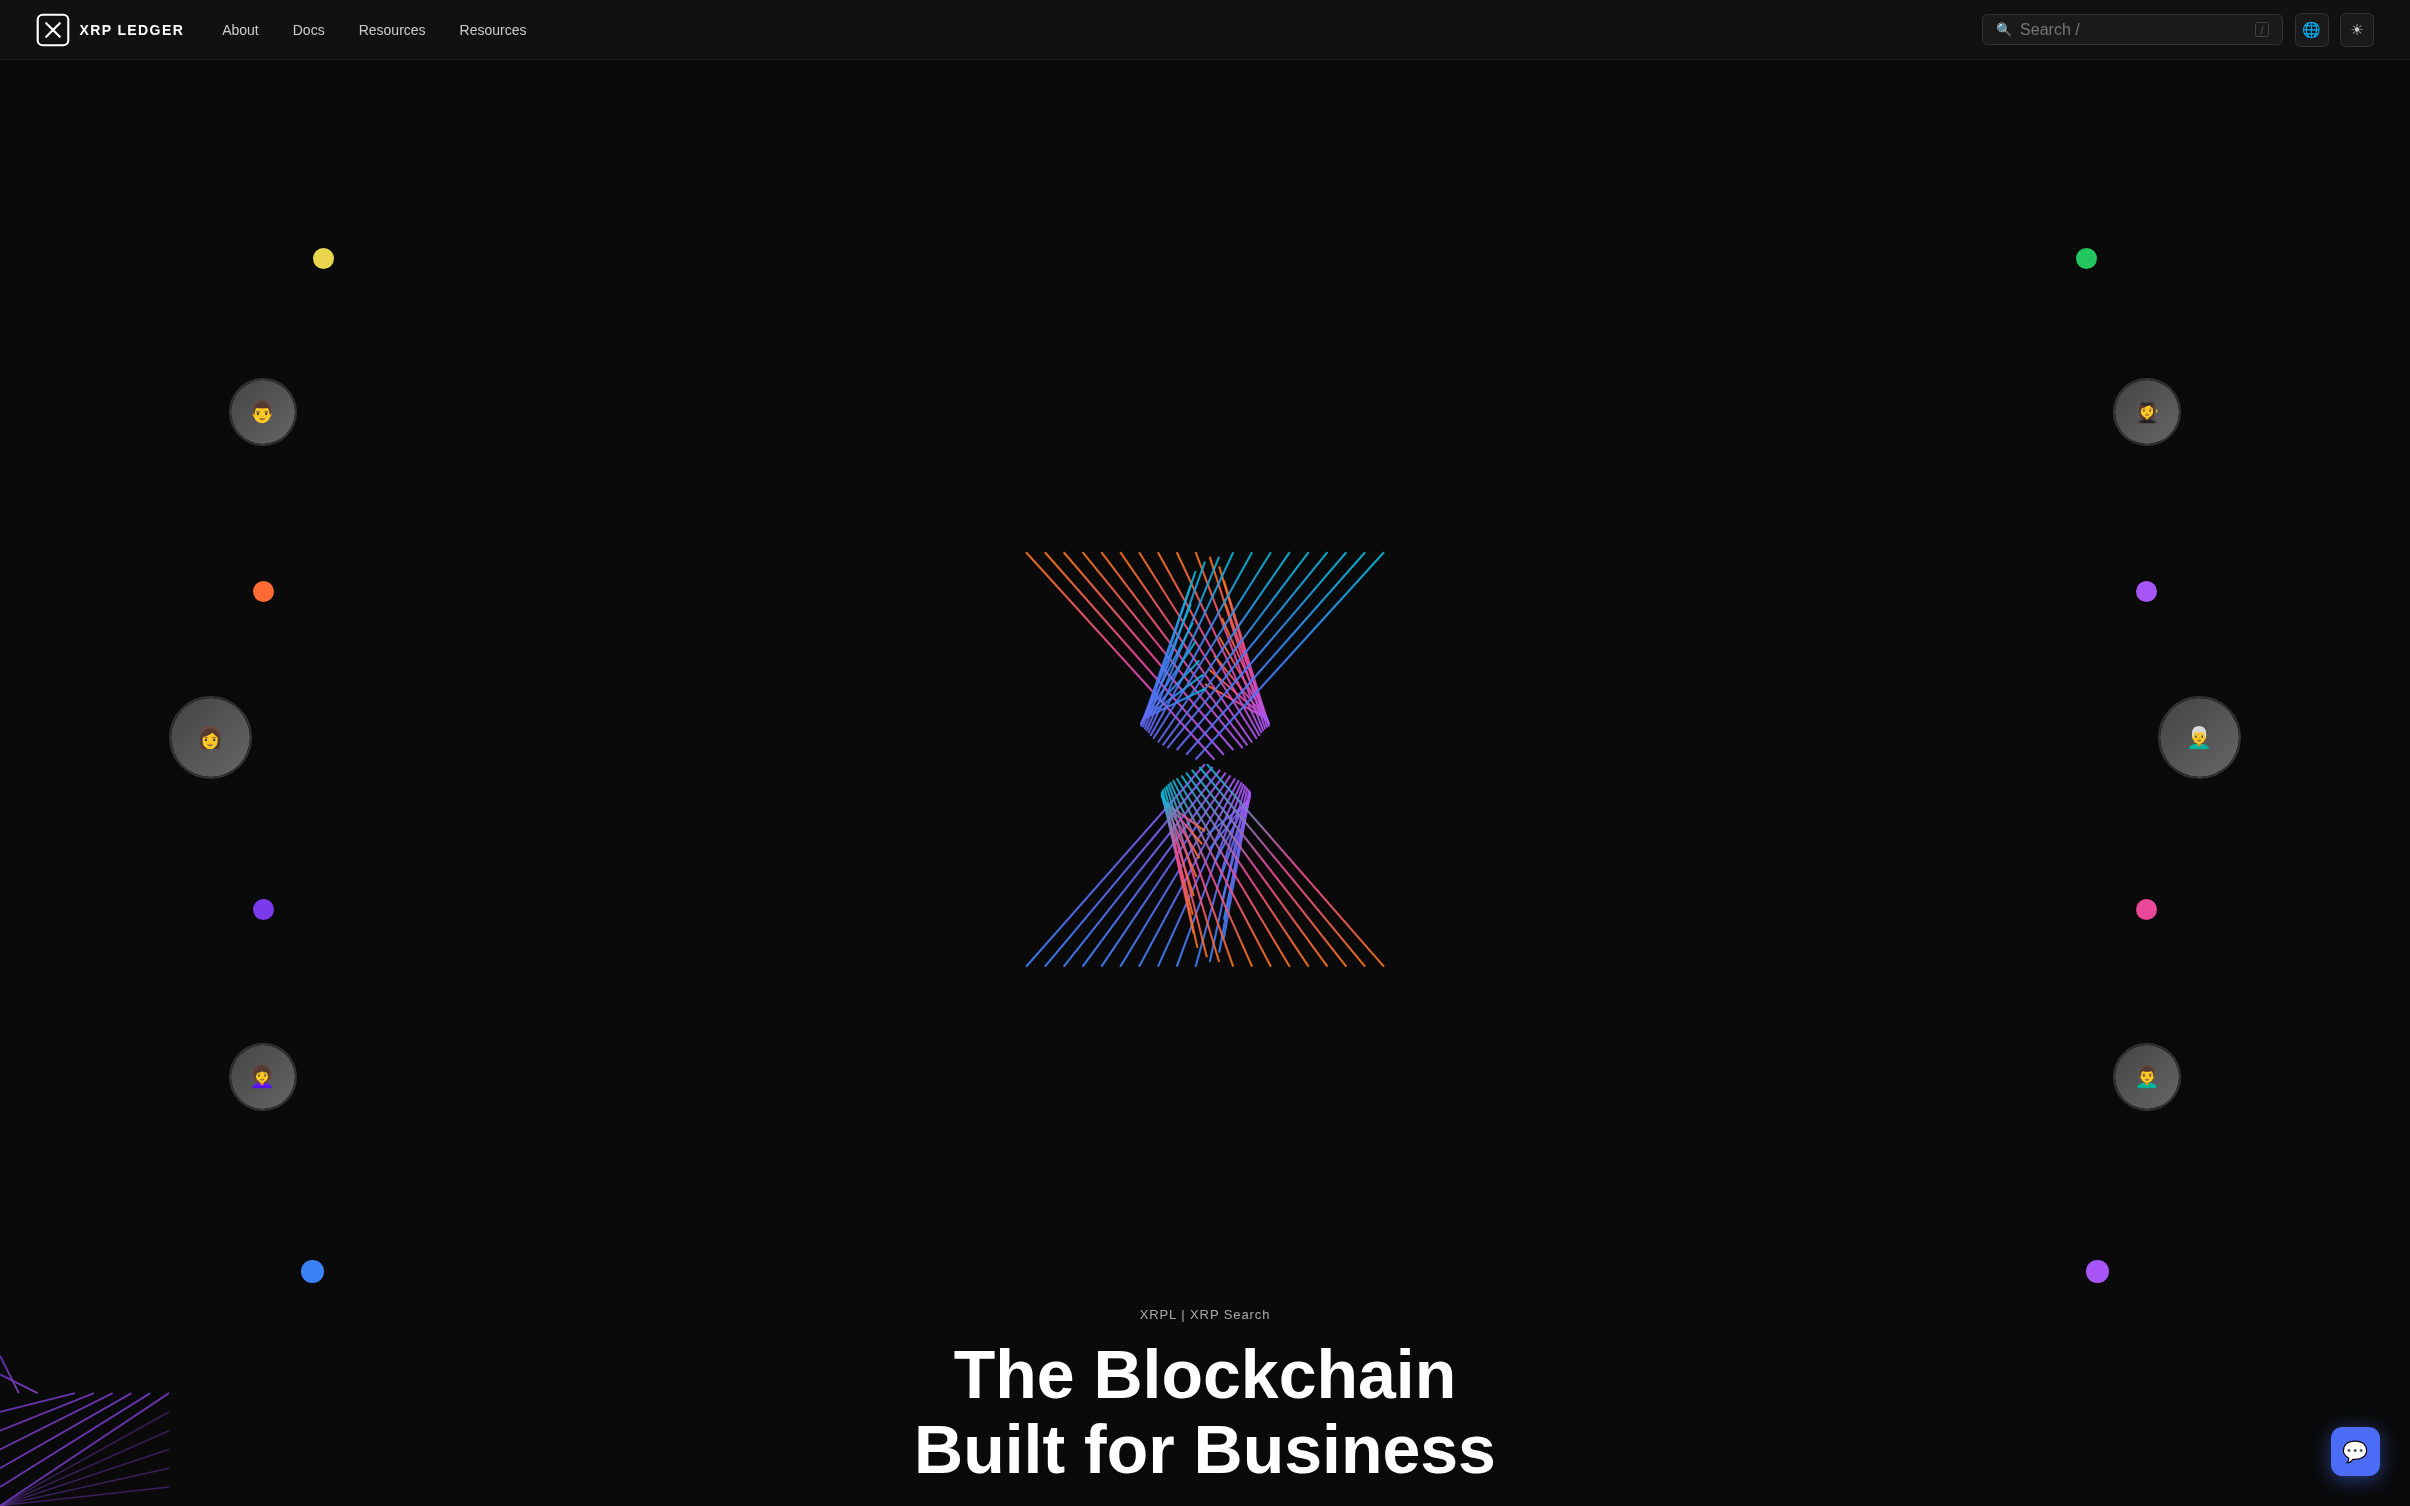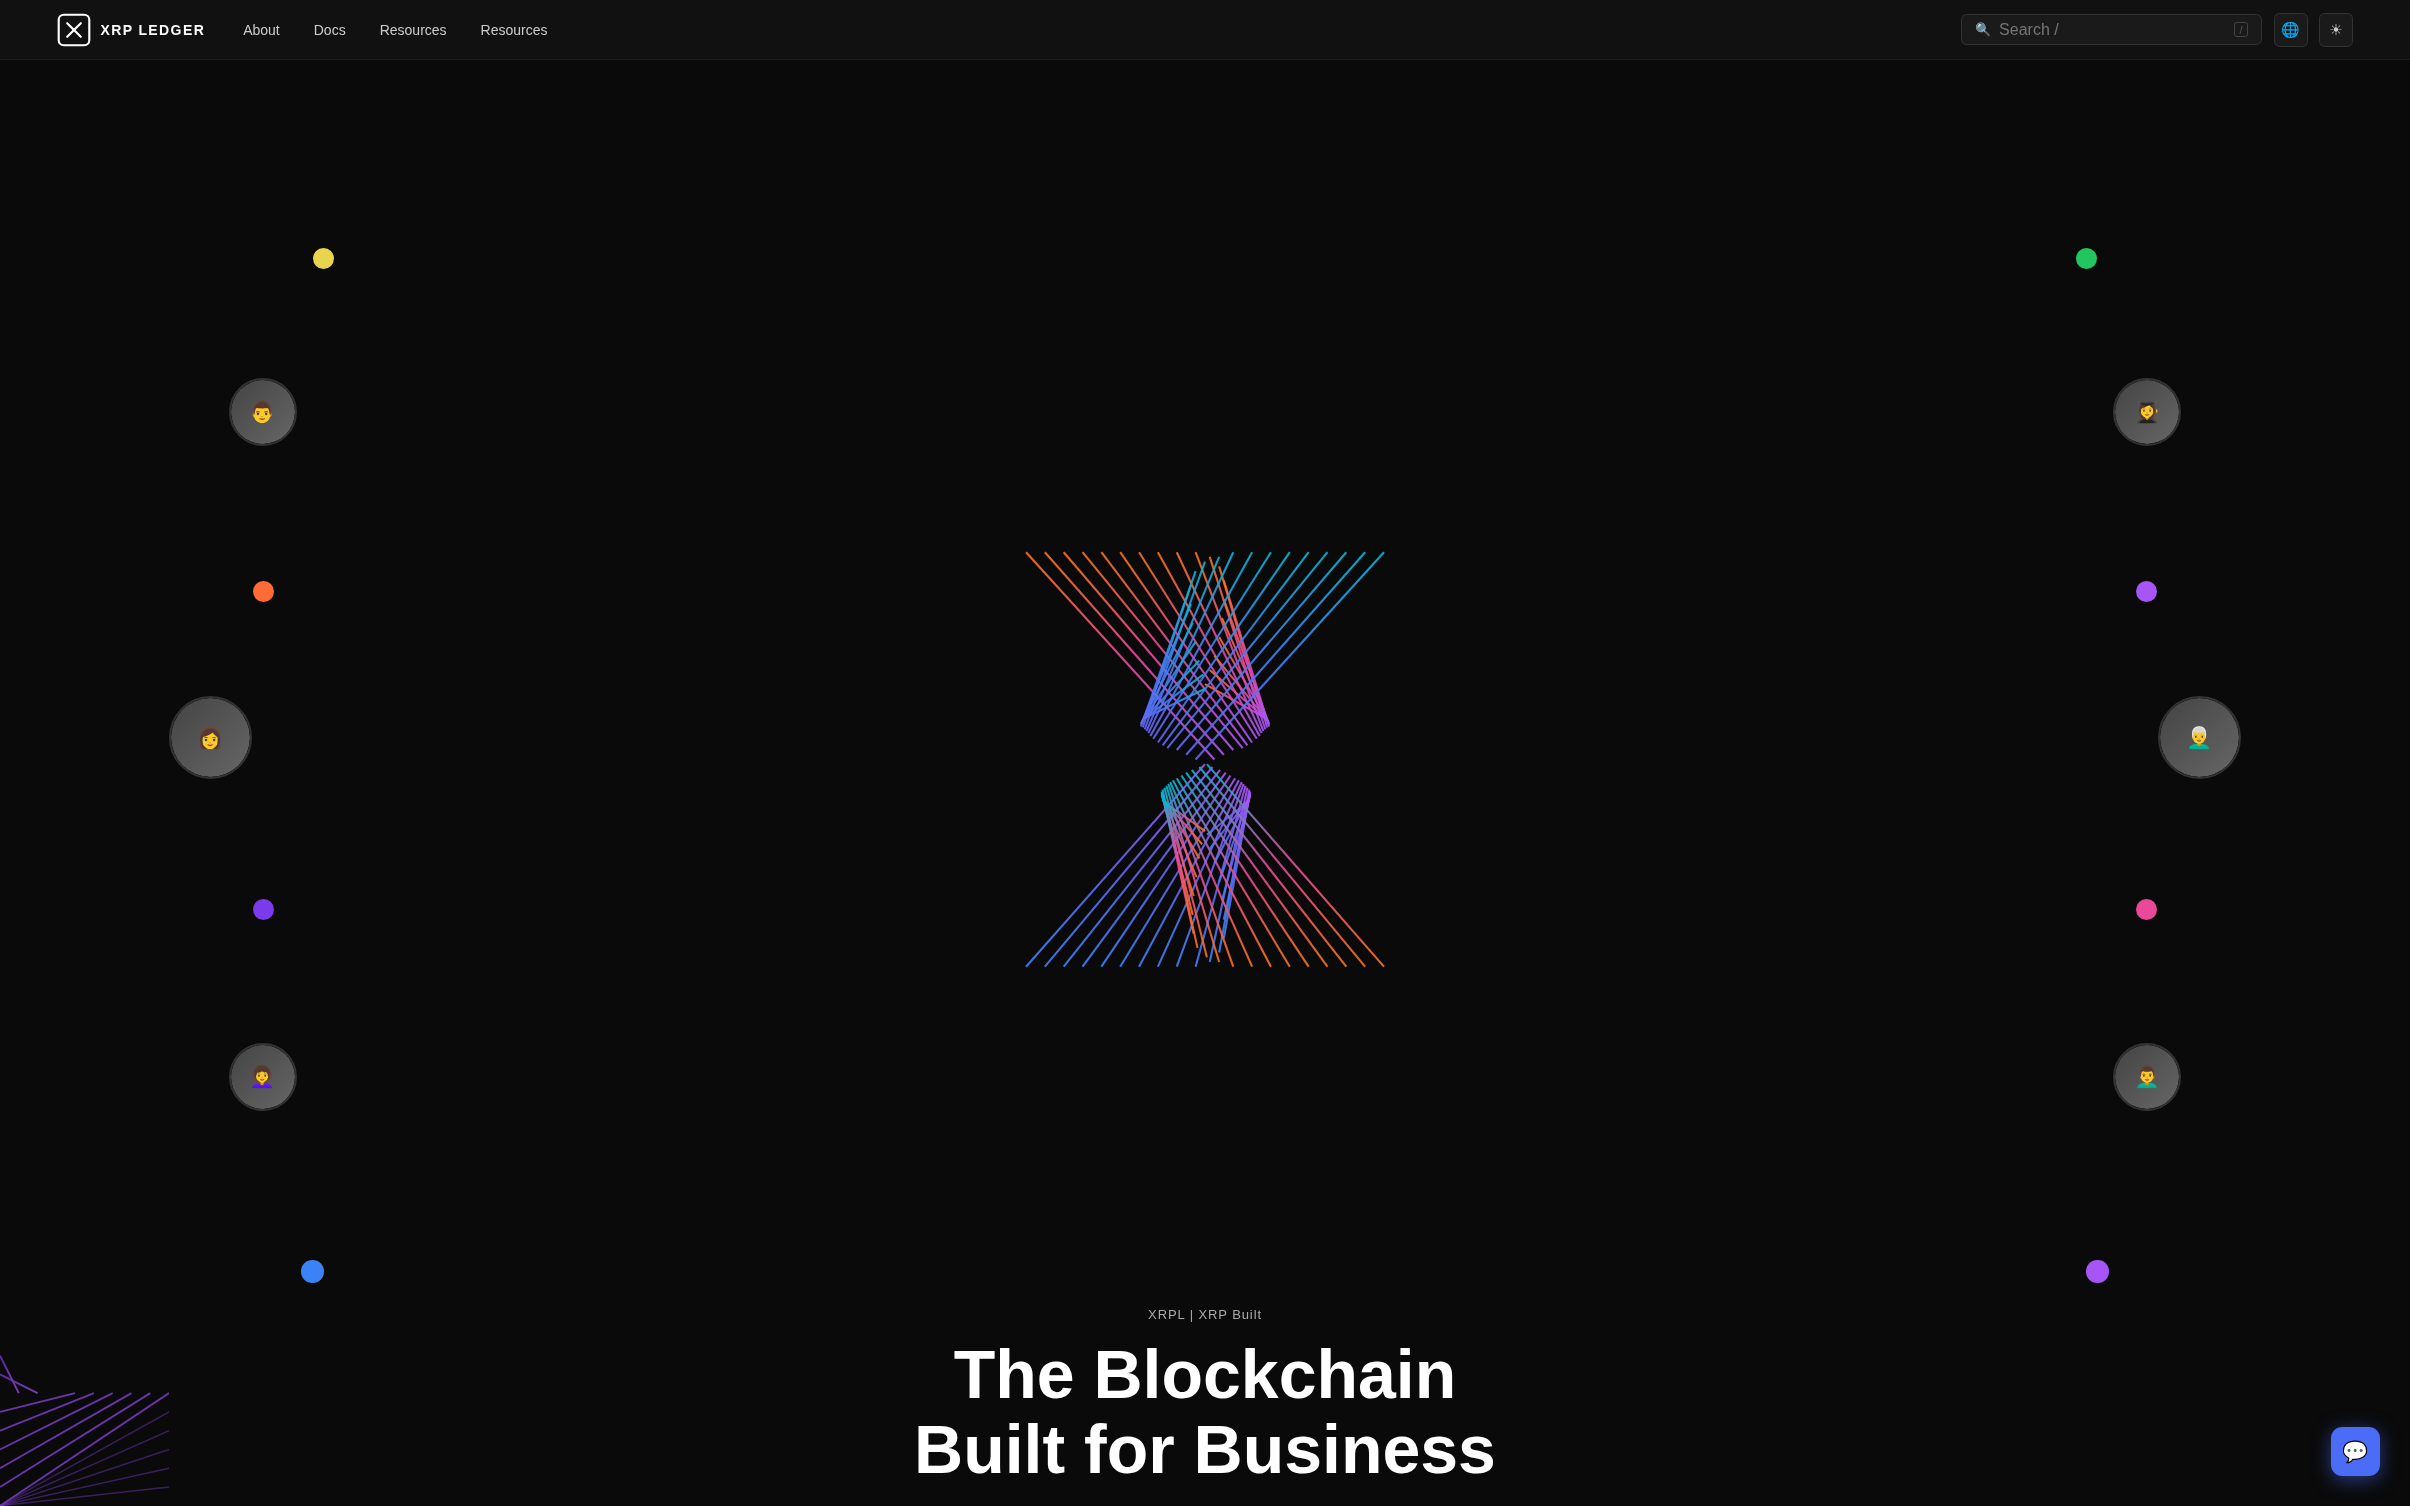--- a/index.html
+++ b/index.html
@@ -10,21 +10,21 @@
       font-family: -apple-system, BlinkMacSystemFont, 'Segoe UI', sans-serif;
       overflow-x: hidden;
       width: 100%;
       min-height: 100vh;
     }
 
     
     .navbar {
       display: flex;
       align-items: center;
-      padding: 0 57px;
+      padding: 0 36px;
       height: 60px;
       background: #111;
       border-bottom: 0.9px solid #222;
       position: fixed;
       top: 0; left: 0; right: 0;
       z-index: 100;
     }
 
     .logo {
       display: flex;
@@ -425,21 +425,21 @@
         <line x1="0" y1="220" x2="180" y2="140" stroke-width="1.5" opacity="0.5"></line>
         <line x1="0" y1="220" x2="180" y2="160" stroke-width="1.5" opacity="0.5"></line>
         <line x1="0" y1="220" x2="180" y2="180" stroke-width="1.5" opacity="0.5"></line>
         <line x1="0" y1="220" x2="180" y2="200" stroke-width="1.5" opacity="0.5"></line>
         <line x1="0" y1="220" x2="180" y2="220" stroke-width="1.5" opacity="0.5"></line>
       </g>
     </svg>
   </div>
 
   <div class="hero-text">
-    <p class="hero-subtitle">XRPL | XRP Built</p>
+    <p class="hero-subtitle">XRPL | XRP Search</p>
     <h1 class="hero-title">
       <span>The Blockchain</span><br>
       <span>Built for Business</span>
     </h1>
   </div>
 </section>
 
 <div class="chat-btn">
   <span>💬</span>
 </div>

